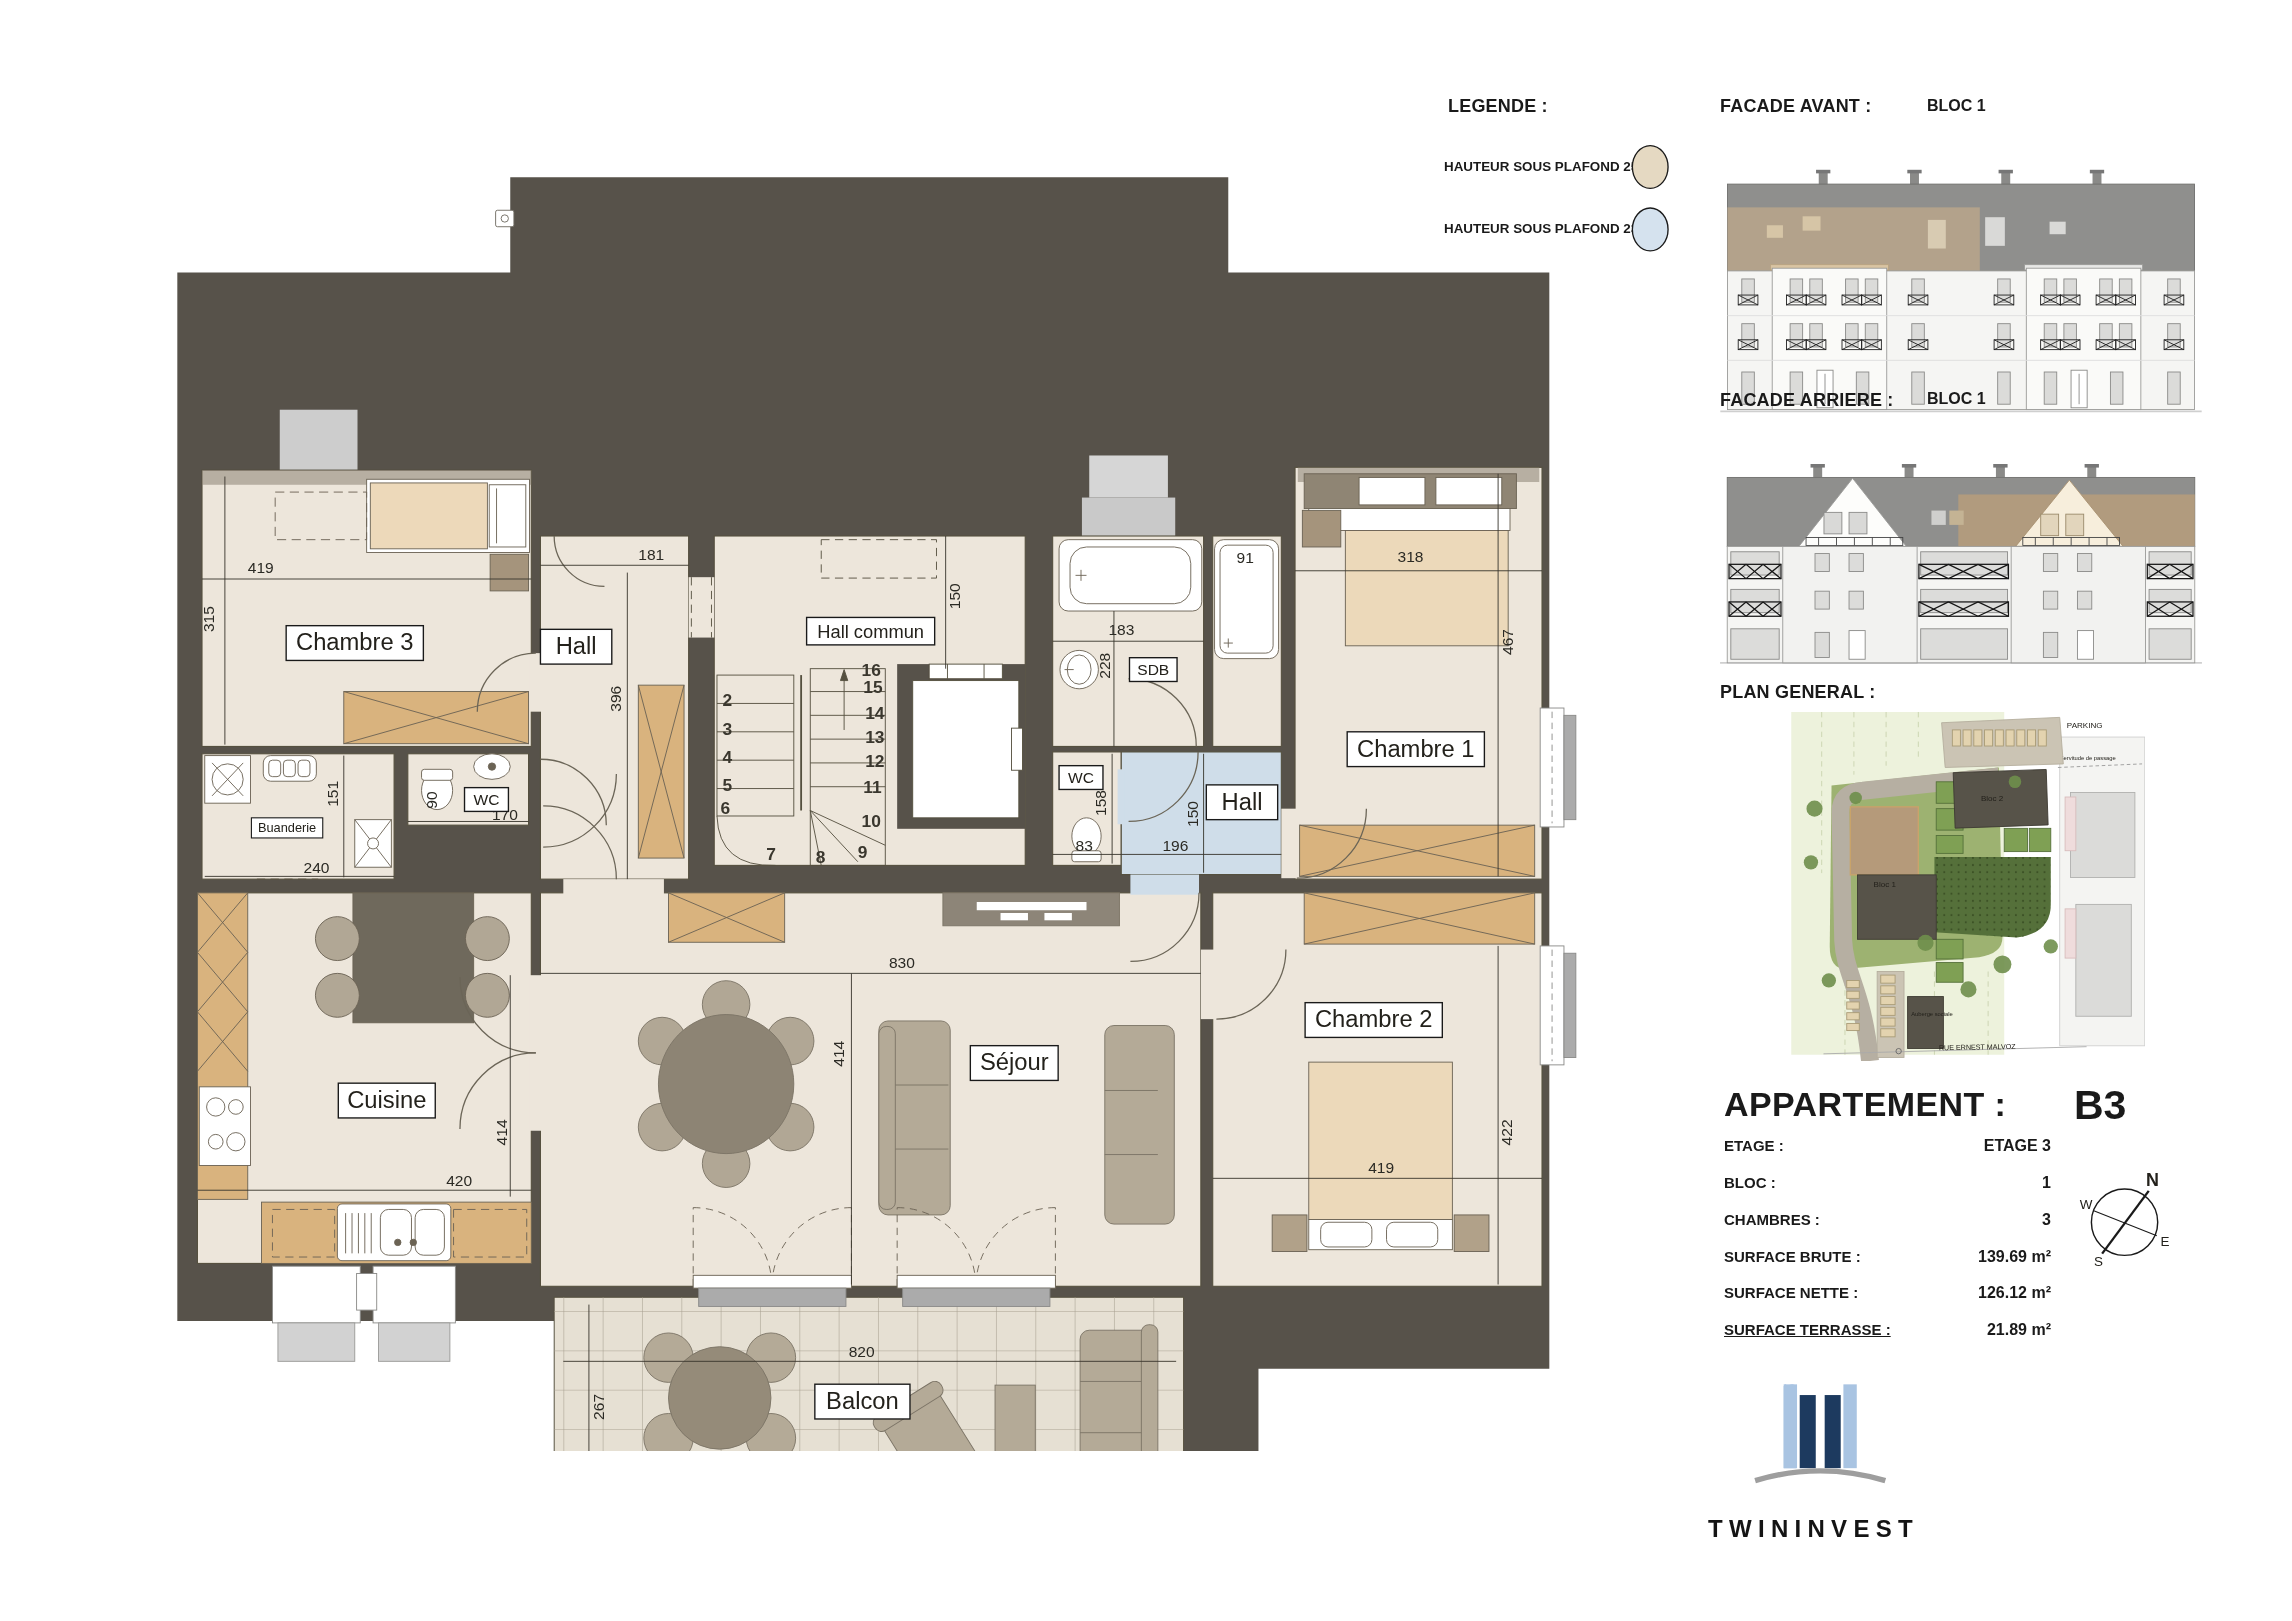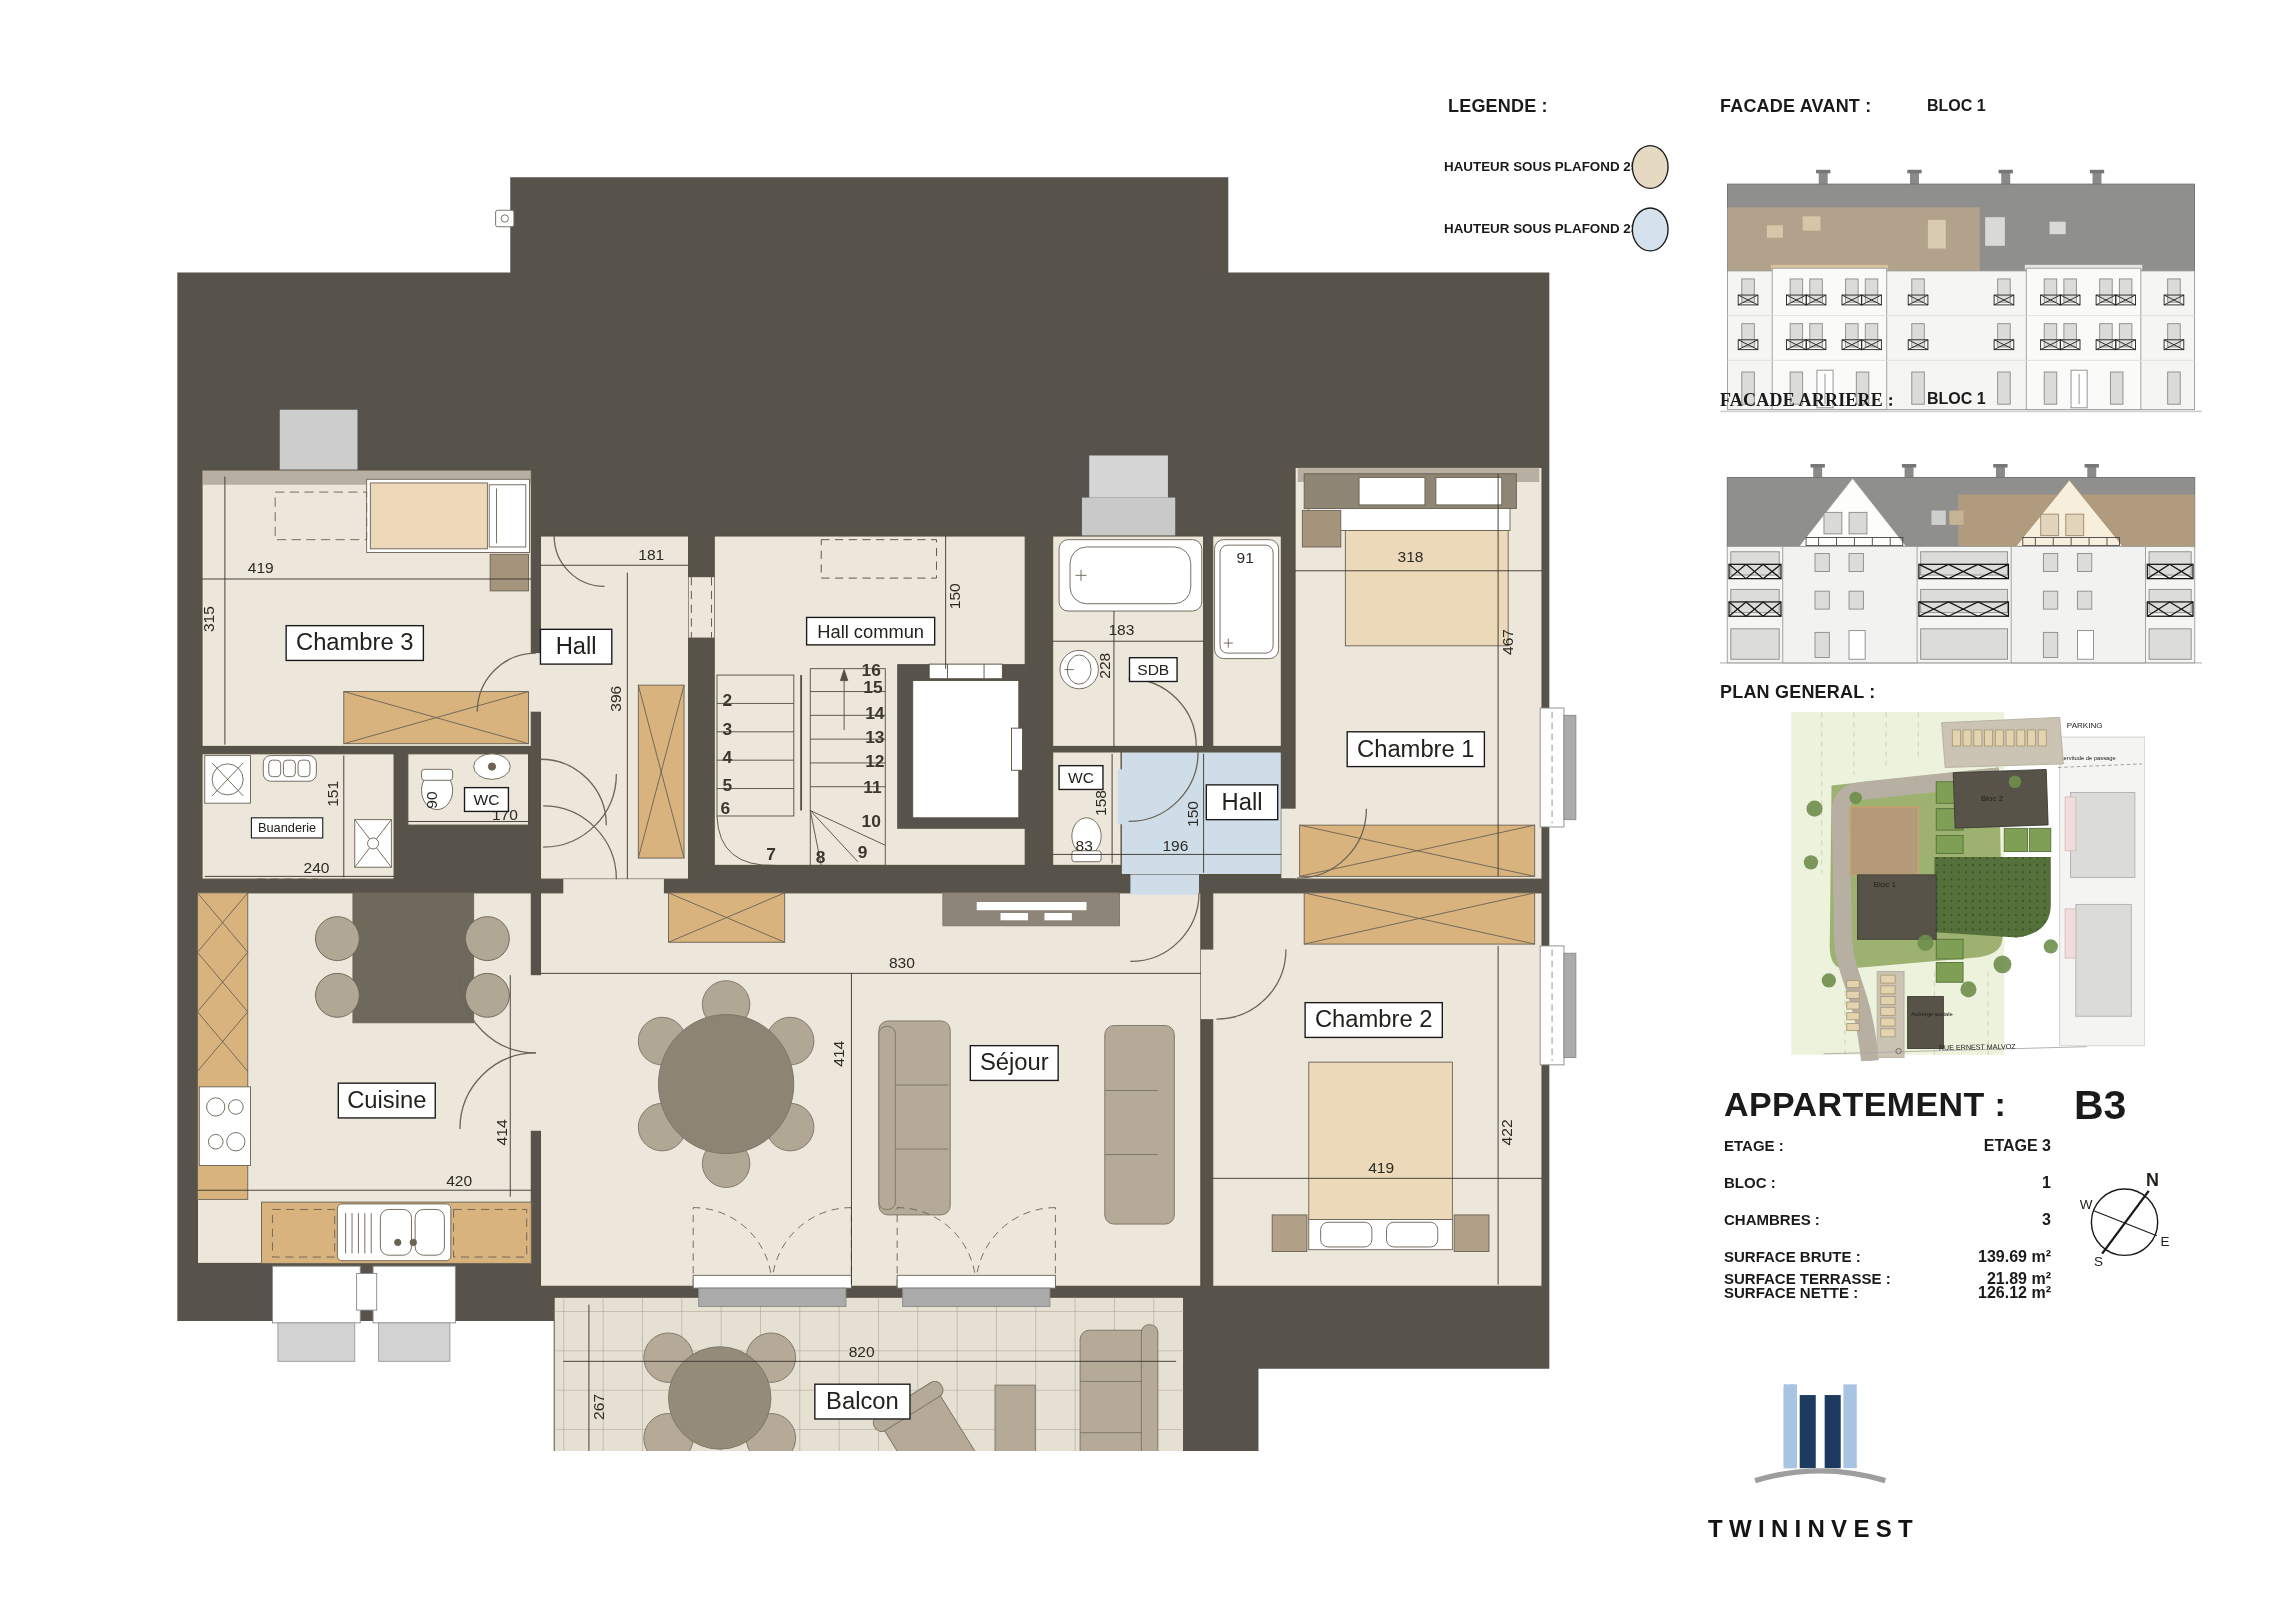--- a/index.html
+++ b/index.html
@@ -591,21 +591,21 @@
         <rect x="420" y="142" width="22" height="11"></rect>
           <path d="M420,142 L442,153 M442,142 L420,153"></path>
         <rect x="442" y="142" width="22" height="11"></rect>
           <path d="M442,142 L464,153 M464,142 L442,153"></path>
         <rect x="496" y="142" width="22" height="11"></rect>
           <path d="M496,142 L518,153 M518,142 L496,153"></path>
       </g>
     </g>
   </svg>
 
-  <div class="abs hdr" style="left:1720px;top:390px;font-family:Liberation Serif, serif;">FACADE ARRIERE :</div>
+  <div class="abs hdr" style="left:1720px;top:390px;">FACADE ARRIERE :</div>
   <div class="abs hdr-val" style="left:1927px;top:390px;">BLOC 1</div>
   <svg class="abs" style="left:1720px;top:464px;" width="482" height="206" viewBox="0 0 538 230">
     <line x1="0" y1="222" x2="538" y2="222" stroke="#cfcfcf" stroke-width="2"></line>
     <g>
       <rect x="104" y="2" width="10" height="13" fill="#8a8a88"></rect>
         <rect x="101" y="0" width="16" height="4" fill="#777"></rect>
       <rect x="206" y="2" width="10" height="13" fill="#8a8a88"></rect>
         <rect x="203" y="0" width="16" height="4" fill="#777"></rect>
       <rect x="308" y="2" width="10" height="13" fill="#8a8a88"></rect>
         <rect x="305" y="0" width="16" height="4" fill="#777"></rect>
@@ -793,21 +793,21 @@
     <span class="row-value">3</span>
   </div>
   <div class="info-row" style="top:1248px;">
     <span class="row-label">SURFACE BRUTE :</span>
     <span class="row-value">139.69 m²</span>
   </div>
   <div class="info-row" style="top:1284px;">
     <span class="row-label">SURFACE NETTE :</span>
     <span class="row-value">126.12 m²</span>
   </div>
-  <div class="info-row" style="top:1270px;">
+  <div class="info-row" style="top:1321px;text-decoration:underline;">
     <span class="row-label">SURFACE TERRASSE :</span>
     <span class="row-value">21.89 m²</span>
   </div>
 
   <svg class="abs" style="left:2069px;top:1164px;" width="112" height="112" viewBox="0 0 125 125">
     <circle cx="62" cy="65" r="37" fill="none" stroke="#1a1a1a" stroke-width="1.6"></circle>
     <line x1="27" y1="52" x2="98" y2="80" stroke="#1a1a1a" stroke-width="1.2"></line>
     <line x1="37" y1="100" x2="89" y2="30" stroke="#1a1a1a" stroke-width="2.6"></line>
     <text x="86" y="24" font-size="20" font-weight="bold">N</text>
     <text x="12" y="50" font-size="15" fill="#8a8a8a">W</text>

